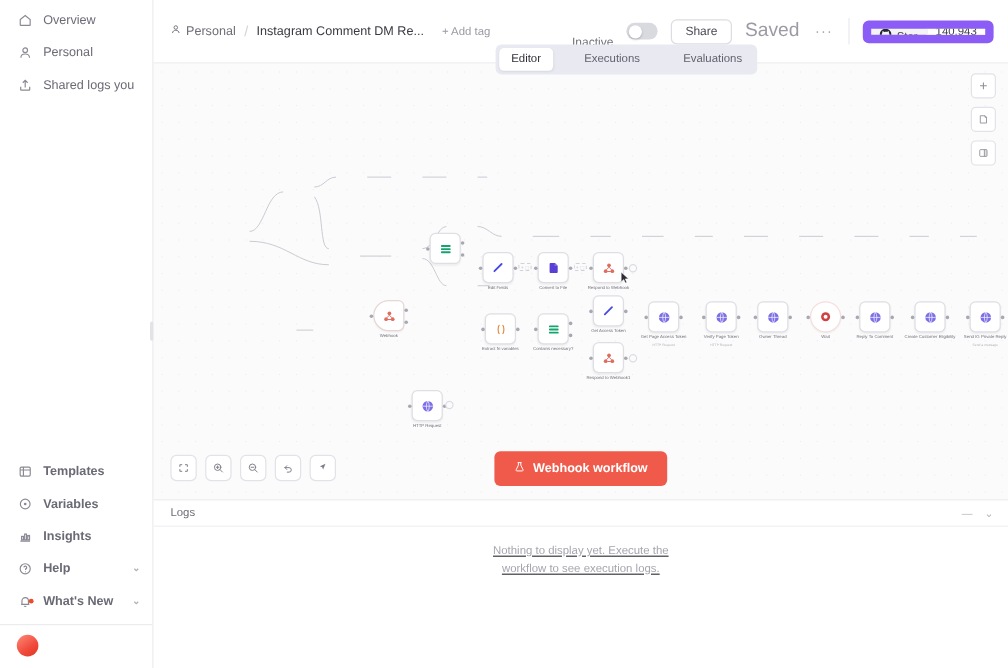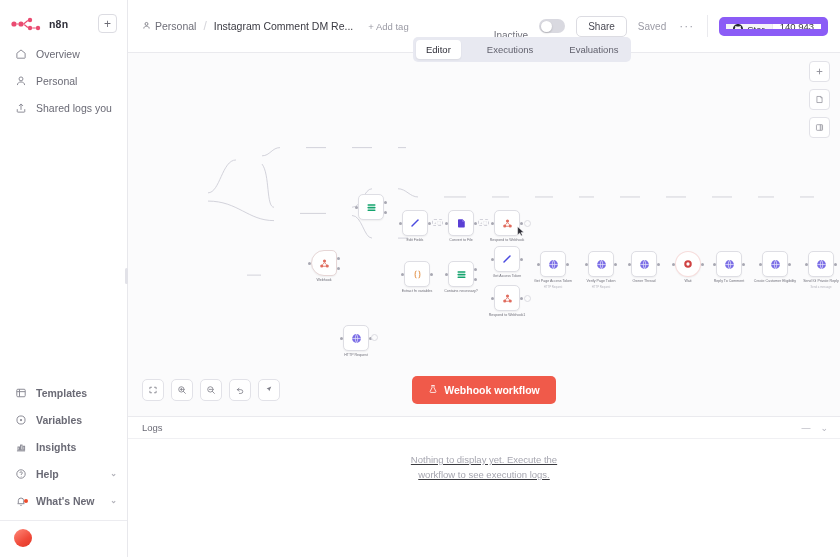--- a/index.html
+++ b/index.html
@@ -75,21 +75,21 @@
   }
   .toggle .knob {
     position: absolute; top: 1.5px; left: 1.5px; width: 11px; height: 11px;
     border-radius: 50%; background: #fff; box-shadow: 0 1px 2px rgba(0,0,0,.2);
   }
   .share-btn {
     border: 1px solid #dcdce2; border-radius: 5px; background: #fff;
     font-size: 10px; color: #4a4a54; padding: 4px 11px; cursor: pointer;
     font-family: "Liberation Sans", sans-serif;
   }
-  .saved-label { font-size: 10px; color: #9b9ba5; }
+  .saved-label { font-size: 16px; color: #9b9ba5; }
   .dots-btn { color: #a2a2ac; font-size: 12px; letter-spacing: 1px; cursor: pointer; padding: 0 2px; }
   .divider-v { width: 1px; height: 22px; background: #eaeaee; }
   .star-pill {
     display: flex; align-items: flex-start; background: #f4f4f7; border-radius: 5px;
     overflow: hidden; border: 7px solid #8b5cf6; height: 19px;
   }
   .star-left { display: flex; align-items: center; gap: 4px; padding: 0 7px; font-size: 9.5px; color: #3d3d46; }
   .star-count {
     padding: 0 7px; font-size: 9.5px; color: #3d3d46; background: #fff;
     border-left: 1px solid #e9e9ee; height: 100%; display: flex; align-items: center;
@@ -199,36 +199,20 @@
     text-shadow: 1.5px 1.5px 0 #fff, -0.5px -0.5px 0 #fff;
   }
   .watermark .red { color: #d81f1f; }
 </style>
 </head>
 <body>
 
 <div class="app">
 
   <aside class="sidebar">
-    <div class="sb-top">
-      <div class="brand">
-        <span class="brand-logo">
-          <svg width="34" height="14" viewBox="0 0 34 14">
-            <circle cx="4" cy="7" r="2.6" fill="#ea4b71"></circle>
-            <circle cx="11" cy="7" r="2.6" fill="#ea4b71"></circle>
-            <circle cx="20" cy="3" r="2.2" fill="#ea4b71"></circle>
-            <circle cx="20" cy="11" r="2.2" fill="#ea4b71"></circle>
-            <circle cx="28" cy="11" r="2.2" fill="#ea4b71"></circle>
-            <path d="M6.6 7 H8.4 M13.6 7 L17.8 3.5 M13.6 7 L17.8 10.5 M22.2 11 H25.8" stroke="#ea4b71" stroke-width="1.2" fill="none"></path>
-          </svg>
-        </span>
-        <span class="brand-name">n8n</span>
-      </div>
-      <div class="plus-btn">+</div>
-    </div>
 
     <nav class="sb-nav">
       <div class="sb-item">
         <span class="sb-icon">
           <svg width="12" height="12" viewBox="0 0 16 16" fill="none" stroke="currentColor" stroke-width="1.3">
             <path d="M2.5 7 L8 2.6 L13.5 7 V13 a.6.6 0 0 1-.6.6 H3.1 a.6.6 0 0 1-.6-.6 Z"></path>
           </svg>
         </span>
         <span class="sb-label">Overview</span>
       </div>

